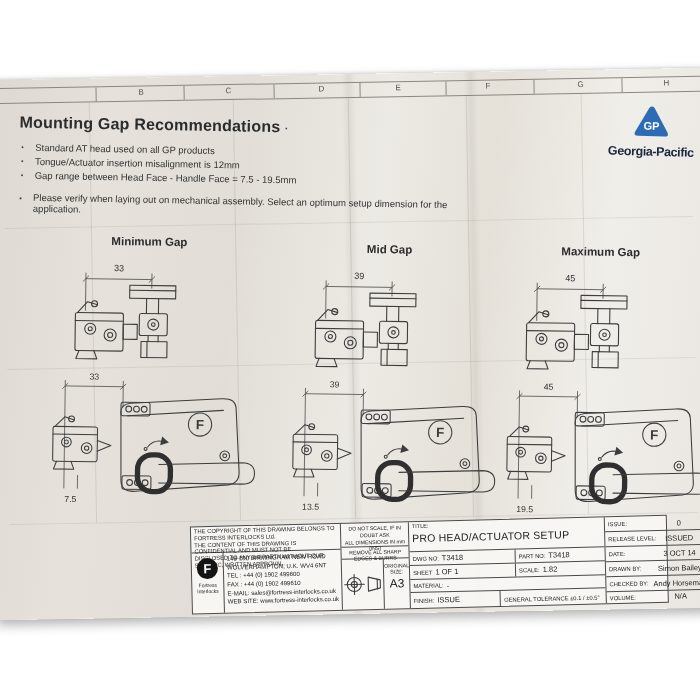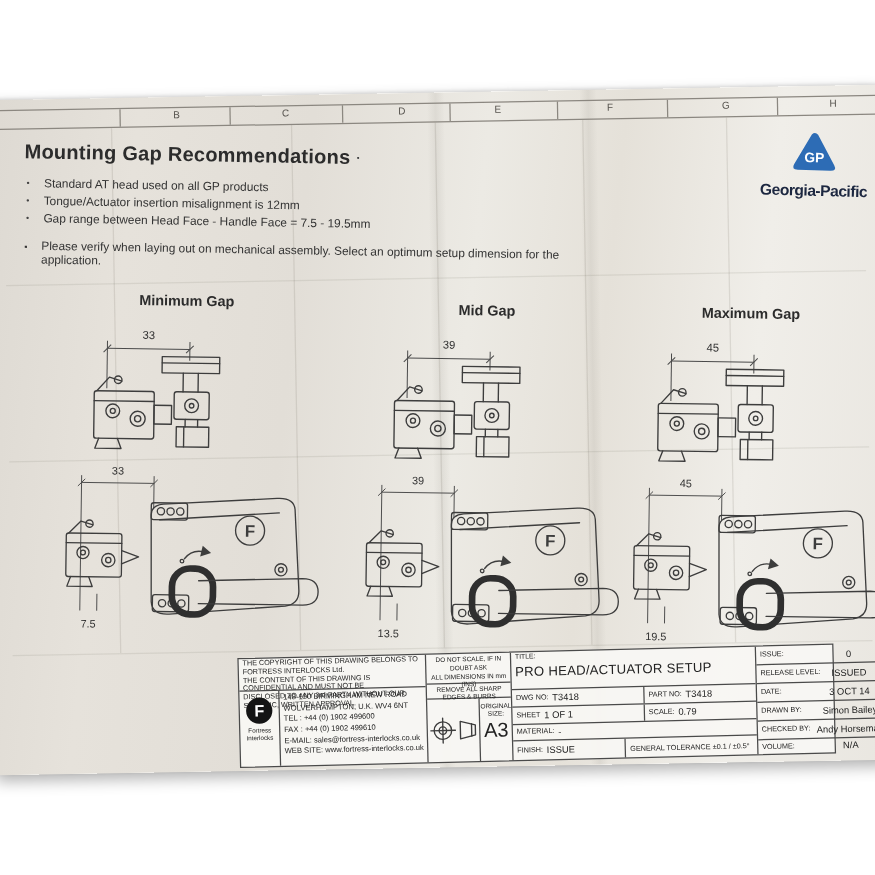--- a/index.html
+++ b/index.html
@@ -66,21 +66,21 @@
             align-items:center;justify-content:center;font-size:13px;font-weight:bold;}
   .f-name{font-size:5px;line-height:1.2;text-align:center;margin-top:3px;color:#1a1a1a;}
   .tb-addr{flex:1;padding:2px 3px;font-size:6.1px;line-height:1.42;color:#1c1c1c;white-space:nowrap;}
   .tb-colB{width:92px;display:flex;flex-direction:column;}
   .tb-noteA{height:24px;font-size:5.2px;line-height:1.3;text-align:center;padding-top:2px;border-bottom:1px solid #4a4a4a;}
   .tb-noteB{height:12px;font-size:5.2px;text-align:center;padding-top:2px;border-bottom:1px solid #4a4a4a;}
   .tb-sizebox{flex:1;display:flex;}
   .tb-proj{width:42px;border-right:1px solid #4a4a4a;display:flex;align-items:center;justify-content:center;}
   .tb-size{flex:1;text-align:center;padding-top:4px;}
   .tb-size .lbl{font-size:5.2px;}
-  .tb-size .val{font-size:16px;margin-top:2px;}
+  .tb-size .val{font-size:12px;margin-top:2px;}
   .tb-colC{width:196px;display:flex;flex-direction:column;}
   .tb-title{height:30px;padding:1px 3px;border-bottom:1px solid #4a4a4a;}
   .tb-title .lbl{font-size:5.5px;}
   .tb-title .val{font-size:10.5px;margin-top:3px;letter-spacing:0.2px;}
   .tb-r2{height:14px;display:flex;border-bottom:1px solid #4a4a4a;}
   .tb-r2 .half{padding:1px 3px;display:flex;align-items:center;}
   .tb-r2 .h1{width:106px;border-right:1px solid #4a4a4a;}
   .tb-r2 .h2{flex:1;}
   .tb-r4{height:13px;padding:1px 3px;display:flex;align-items:center;border-bottom:1px solid #4a4a4a;}
   .tb-r5{flex:1;display:flex;}
@@ -341,21 +341,21 @@
             <span class="valsm">T3418</span>
           </div>
         </div>
         <div class="tb-r2">
           <div class="half h1">
             <span class="lblsm">SHEET</span>
             <span class="valsm">1 OF 1</span>
           </div>
           <div class="half h2">
             <span class="lblsm">SCALE:</span>
-            <span class="valsm">0.79</span>
+            <span class="valsm">1.82</span>
           </div>
         </div>
         <div class="tb-r4">
           <span class="lblsm">MATERIAL:</span>
           <span class="valsm">-</span>
         </div>
         <div class="tb-r5">
           <div class="h1">
             <span class="lblsm">FINISH:</span>
             <span class="valsm">ISSUE</span>

